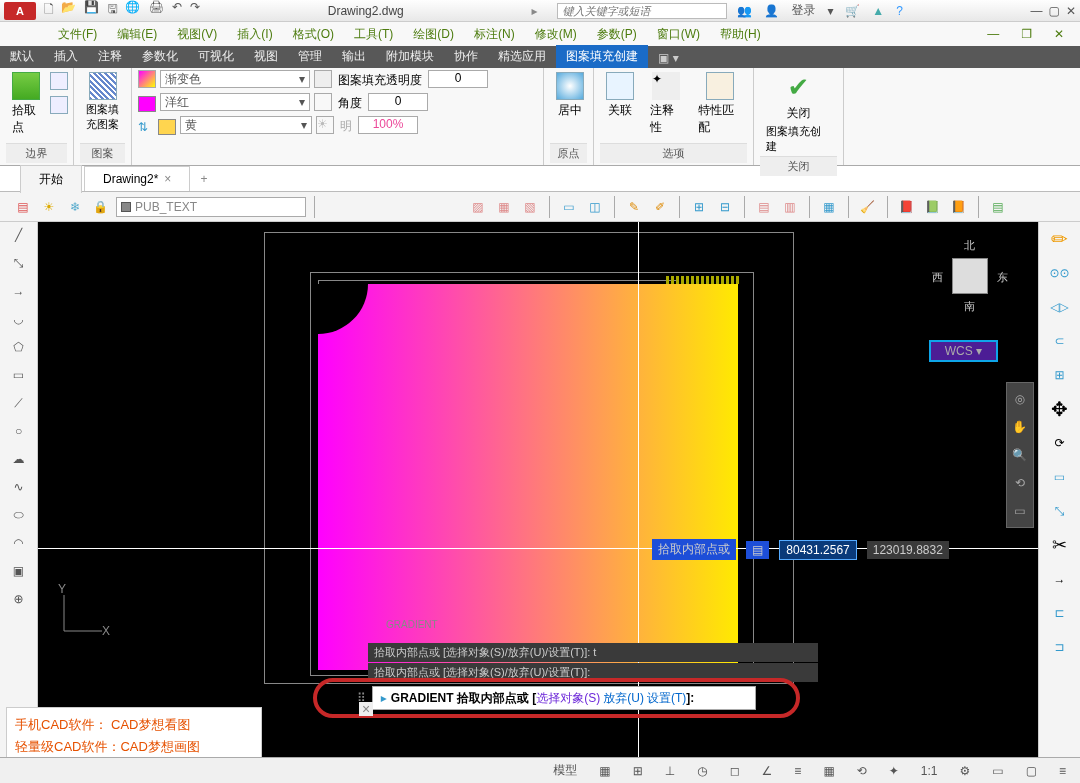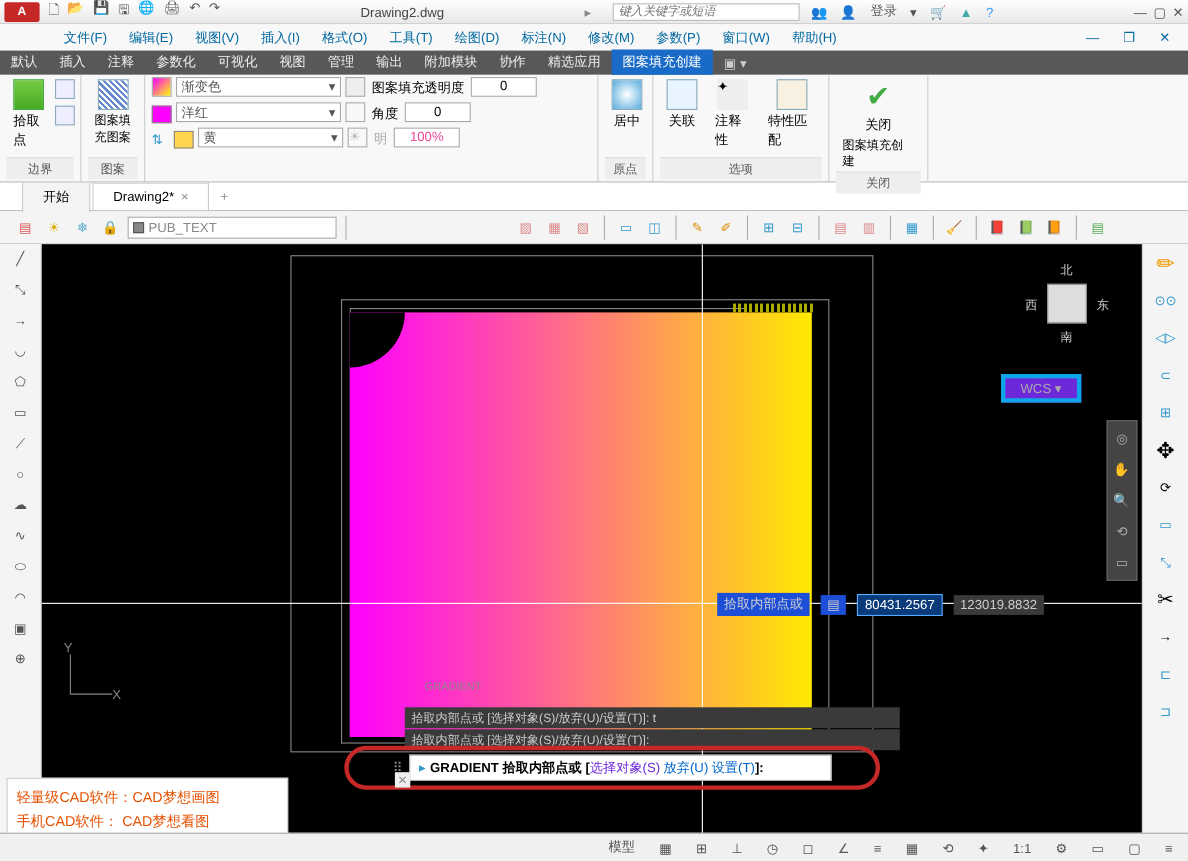--- a/index.html
+++ b/index.html
@@ -6,21 +6,21 @@
 body{width:1080px;height:783px;background:#f0f0f0;overflow:hidden;position:relative;}
 .titlebar{height:22px;background:linear-gradient(#fefefe,#e8e8e8);display:flex;align-items:center;padding:0 4px;border-bottom:1px solid #ccc;}
 .titlebar .logo{width:32px;height:18px;background:#c62828;color:#fff;font-weight:bold;font-size:11px;display:flex;align-items:center;justify-content:center;border-radius:2px;}
 .qat{display:flex;gap:8px;margin-left:8px;color:#555;}
 .qat span{cursor:pointer;}
 .titlebar .filename{margin-left:auto;margin-right:auto;color:#444;}
 .titlebar .search{margin-left:20px;}
 .titlebar .search input{width:170px;height:16px;border:1px solid #bbb;font-size:11px;font-style:italic;padding:0 4px;color:#888;}
 .titlebar .right{margin-left:10px;display:flex;gap:12px;align-items:center;color:#555;}
 .winbtns{display:flex;gap:6px;margin-left:auto;color:#555;font-size:14px;}
-.menubar{height:24px;background:#f8f8f8;display:flex;align-items:center;padding-left:50px;gap:4px;color:#0369a1;}
+.menubar{height:24px;background:#f8f8f8;display:flex;align-items:center;padding-left:50px;gap:4px;color:#4d7c0f;}
 .menubar span{padding:2px 8px;cursor:pointer;}
 .docbtns{margin-left:auto;margin-right:8px;display:flex;gap:6px;font-size:12px;}
 .ribbontabs{height:22px;background:#585858;display:flex;align-items:end;color:#eee;}
 .ribbontabs span{padding:3px 10px;cursor:pointer;font-size:12px;}
 .ribbontabs .active{background:#1a6bc7;color:#fff;}
 .ribbon{height:98px;background:#f8f8f8;border-bottom:1px solid #aaa;display:flex;}
 .panel{border-right:1px solid #ccc;padding:2px 6px;display:flex;flex-direction:column;}
 .panel-body{flex:1;display:flex;gap:4px;align-items:flex-start;}
 .panel-label{text-align:center;background:#eee;padding:2px 4px;border-top:1px solid #ddd;font-size:11px;color:#555;}
 .bigbtn{display:flex;flex-direction:column;align-items:center;gap:2px;padding:2px 6px;cursor:pointer;}
@@ -50,21 +50,21 @@
 .outline1{position:absolute;border:1px solid #888;}
 .crosshair-v{position:absolute;left:600px;top:0;width:1px;height:100%;background:#fff;}
 .crosshair-h{position:absolute;top:326px;left:0;width:100%;height:1px;background:#fff;}
 .coord-tip{position:absolute;left:614px;top:317px;display:flex;gap:10px;align-items:center;}
 .coord-tip .lbl{background:#1d4ed8;color:#ccc;padding:2px 6px;}
 .coord-tip .v1{background:#0a3a7a;color:#fff;padding:2px 6px;border:1px solid #5af;}
 .coord-tip .v2{background:#3a3a3a;color:#ccc;padding:2px 6px;}
 .viewcube{position:absolute;right:28px;top:14px;width:80px;height:80px;}
 .viewcube .cube{width:36px;height:36px;background:#ddd;border:1px solid #888;margin:22px auto;position:relative;}
 .viewcube .n{position:absolute;color:#ccc;font-size:11px;}
-.wcs{position:absolute;right:55px;top:118px;background:#6d28d9;color:#aaa;padding:2px 14px;border:4px solid #0ea5e9;}
+.wcs{position:absolute;right:40px;top:118px;background:#4c1d95;color:#aaa;padding:2px 14px;border:2px solid #0ea5e9;}
 .navbar{position:absolute;right:4px;top:160px;width:28px;background:#444;border:1px solid #666;display:flex;flex-direction:column;gap:8px;padding:6px 0;align-items:center;}
 .navbar div{width:20px;height:20px;color:#aaa;display:flex;align-items:center;justify-content:center;}
 .ucs{position:absolute;left:18px;bottom:120px;color:#888;}
 .cmdhistory{position:absolute;left:330px;bottom:80px;right:220px;}
 .cmdhistory .row{background:#3a3a3a;color:#ccc;padding:2px 6px;font-size:11px;margin-top:1px;}
 .grad-lbl{position:absolute;left:348px;bottom:132px;color:#888;font-size:10px;}
 .cmdinput{position:absolute;left:275px;bottom:44px;right:238px;height:40px;border:4px solid #c62828;border-radius:24px;display:flex;align-items:center;padding:0 40px;background:transparent;}
 .cmdinput .box{background:#fff;flex:1;height:24px;display:flex;align-items:center;padding:0 8px;border:1px solid #aaa;font-size:11px;}
 .cmdinput .x{position:absolute;left:42px;top:20px;color:#888;font-size:14px;width:14px;height:14px;background:#eee;display:flex;align-items:center;justify-content:center;}
 .promo{position:absolute;left:6px;bottom:4px;width:256px;height:72px;background:#fff;border:1px solid #ccc;padding:6px 8px;line-height:1.7;}
@@ -384,22 +384,22 @@
     <div style="color:#39c">▭</div>
     <div style="color:#39c">⤡</div>
     <div style="font-size:18px">✂</div>
     <div>→</div>
     <div style="color:#39c">⊏</div>
     <div style="color:#39c">⊐</div>
   </div>
 </div>
 
 <div class="promo">
+  <div class="r">手机CAD软件： CAD梦想看图</div>
   <div class="r">轻量级CAD软件：CAD梦想画图</div>
-  <div class="r">手机CAD软件： CAD梦想看图</div>
   <div class="r"><span>下载地址： </span><span style="color:#06c">软件管家</span></div>
 </div>
 
 <div class="statusbar">
   <div class="items">
     <span class="btn">模型</span>
     <span class="btn">▦</span>
     <span class="btn">⊞</span>
     <span class="btn">⊥</span>
     <span class="btn">◷</span>

